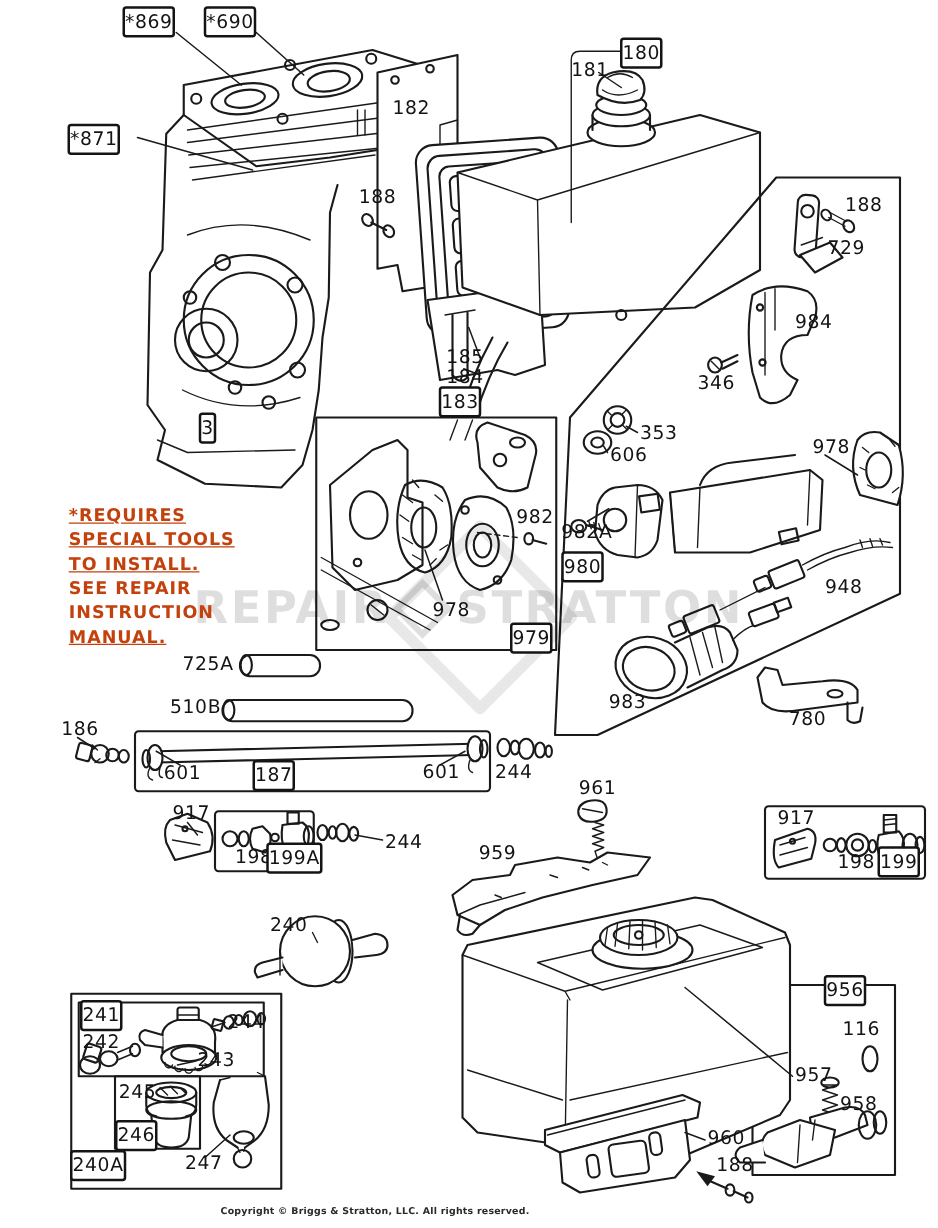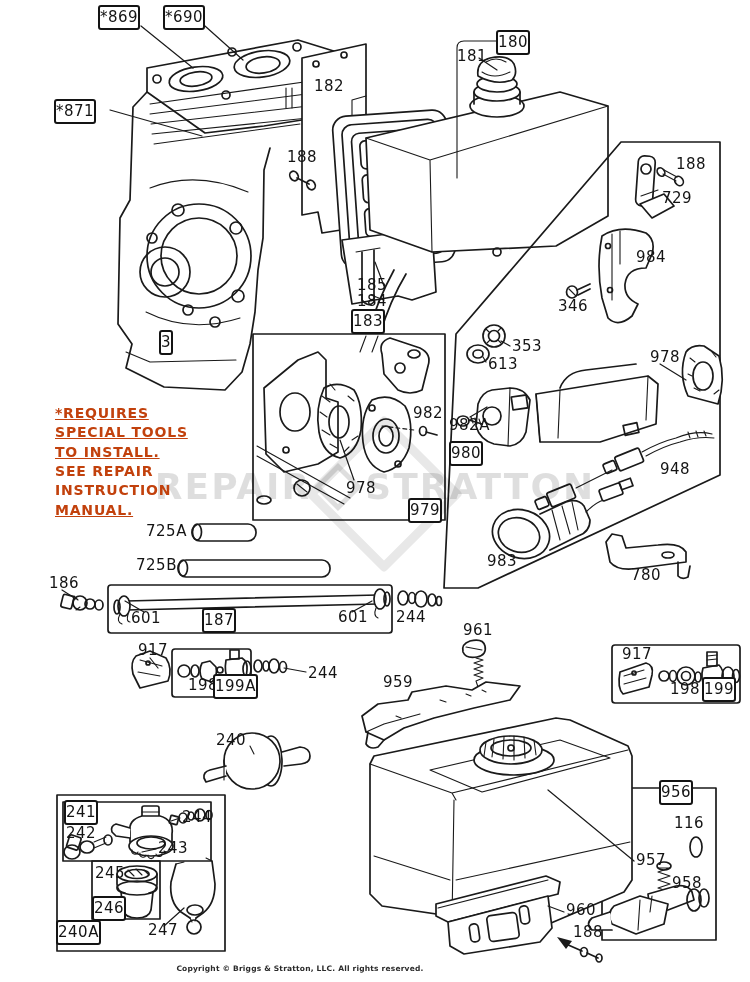--- a/index.html
+++ b/index.html
@@ -403,32 +403,32 @@
   <div class="lbl" style="left:287px;top:150px">188</div>
   <div class="lbl" style="left:676px;top:157px">188</div>
   <div class="lbl" style="left:662px;top:191px">729</div>
   <div class="lbl" style="left:636px;top:250px">984</div>
   <div class="lbl" style="left:558px;top:299px">346</div>
   <div class="lbl" style="left:357px;top:278px">185</div>
   <div class="lbl" style="left:357px;top:294px">184</div>
   <div class="lbl box" style="left:351px;top:309px">183</div>
   <div class="lbl box" style="left:159px;top:330px">3</div>
   <div class="lbl" style="left:512px;top:339px">353</div>
-  <div class="lbl" style="left:488px;top:357px">613</div>
+  <div class="lbl" style="left:488px;top:357px">606</div>
   <div class="lbl" style="left:650px;top:350px">978</div>
   <div class="lbl" style="left:413px;top:406px">982</div>
   <div class="lbl" style="left:449px;top:418px">982A</div>
   <div class="lbl box" style="left:449px;top:441px">980</div>
   <div class="lbl" style="left:660px;top:462px">948</div>
   <div class="lbl" style="left:346px;top:481px">978</div>
   <div class="lbl box" style="left:408px;top:498px">979</div>
   <div class="lbl" style="left:487px;top:554px">983</div>
   <div class="lbl" style="left:631px;top:568px">780</div>
   <div class="lbl" style="left:146px;top:524px">725A</div>
-  <div class="lbl" style="left:136px;top:558px">725B</div>
+  <div class="lbl" style="left:136px;top:558px">510B</div>
   <div class="lbl" style="left:49px;top:576px">186</div>
   <div class="lbl" style="left:131px;top:611px">601</div>
   <div class="lbl box" style="left:202px;top:608px">187</div>
   <div class="lbl" style="left:338px;top:610px">601</div>
   <div class="lbl" style="left:396px;top:610px">244</div>
   <div class="lbl" style="left:138px;top:643px">917</div>
   <div class="lbl" style="left:188px;top:678px">198</div>
   <div class="lbl box" style="left:213px;top:674px">199A</div>
   <div class="lbl" style="left:308px;top:666px">244</div>
   <div class="lbl" style="left:463px;top:623px">961</div>

